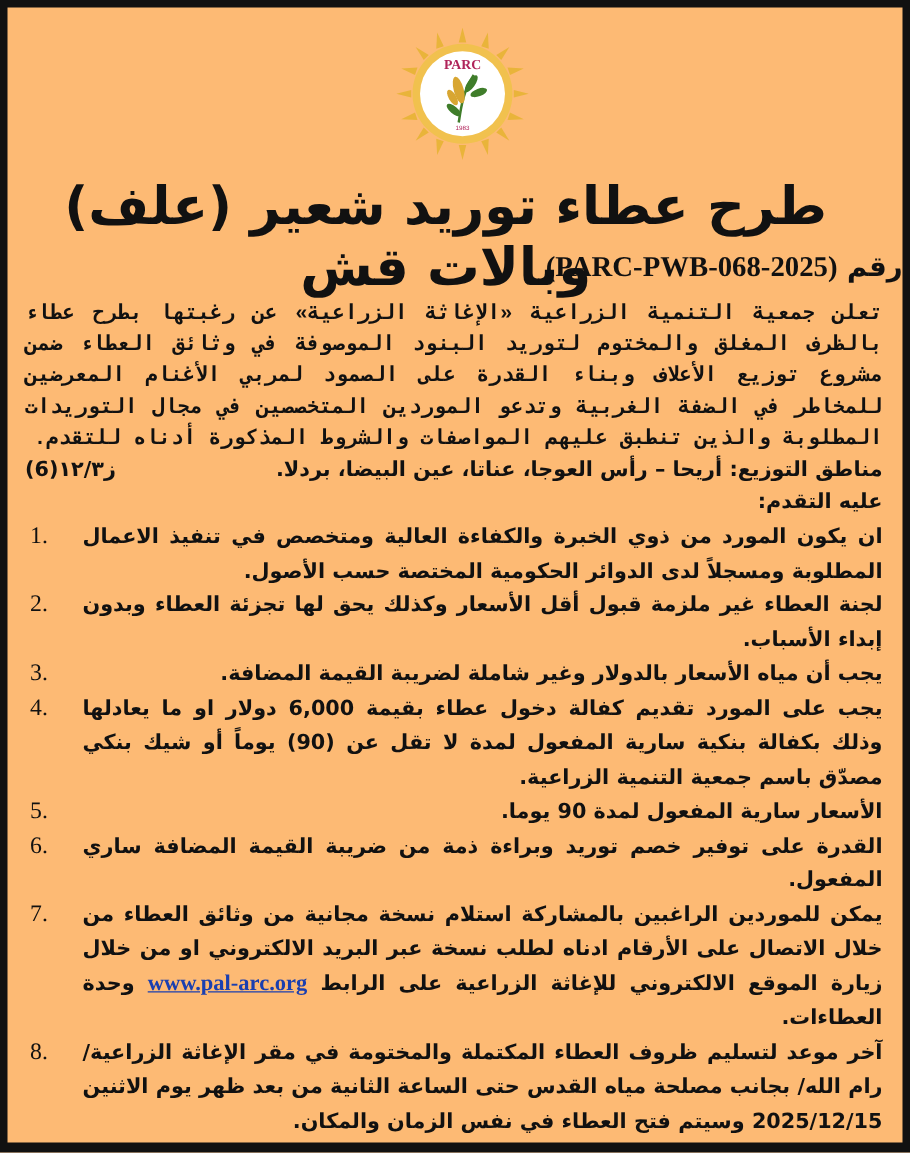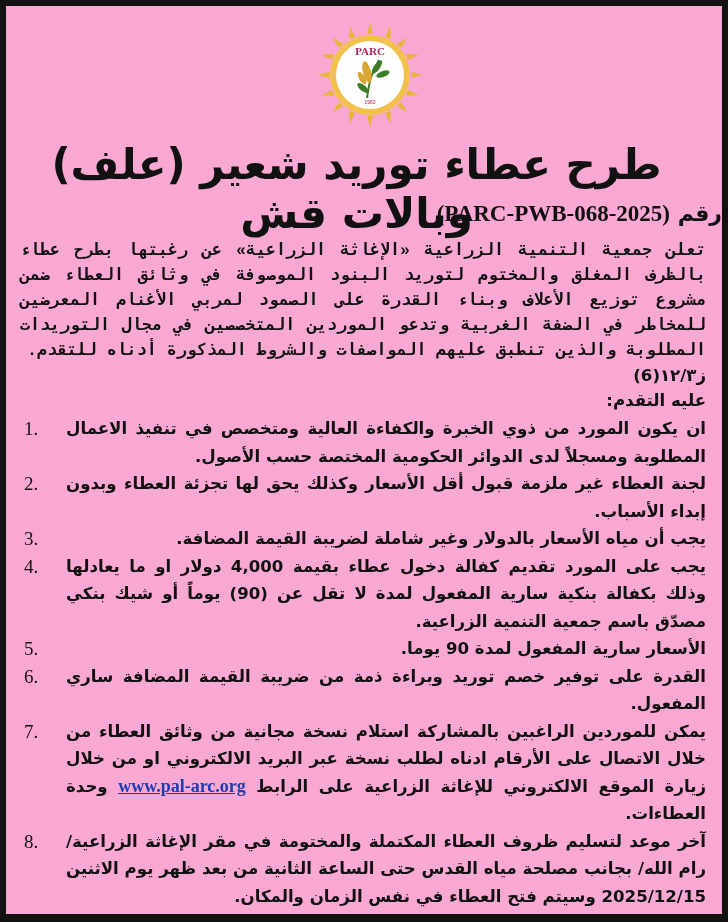--- a/index.html
+++ b/index.html
@@ -1,20 +1,20 @@
 <!DOCTYPE html>
 <html><head>
   <meta charset="utf-8">
   <style>
     * { box-sizing: border-box; margin: 0; padding: 0; }
     html, body { width: 728px; height: 922px; background: #ffffff; }
     body { font-family: "DejaVu Sans", "Liberation Sans", sans-serif; color: #111; }
     .frame {
       position: absolute; left: 0; top: 0; width: 728px; height: 922px;
-      border: 6px solid #111; border-bottom-width: 8px; background: #f9a8d4;
+      border: 6px solid #111; border-bottom-width: 8px; background: #fdba74;
       overflow: hidden;
     }
     .logo-wrap { position: absolute; left: 311px; top: 16px; width: 106px; height: 106px; }
     .title {
       position: absolute; left: 0; right: 15px; top: 134px; text-align: center;
       font-size: 42px; font-weight: bold; direction: rtl; letter-spacing: 0px;
     }
     .ref {
       position: absolute; left: 0; right: 0; top: 195px; text-align: right;
       font-size: 22px; font-weight: bold; direction: rtl;
@@ -81,41 +81,42 @@
 
   <div class="ref">
     <span>رقم</span>
     <span class="code ltr">(PARC-PWB-068-2025)</span>
   </div>
 
   <div class="body">
     <p class="intro">تعلن جمعية التنمية الزراعية «الإغاثة الزراعية» عن رغبتها بطرح عطاء بالظرف المغلق والمختوم لتوريد البنود الموصوفة في وثائق العطاء ضمن مشروع توزيع الأعلاف وبناء القدرة على الصمود لمربي الأغنام المعرضين للمخاطر في الضفة الغربية وتدعو الموردين المتخصصين في مجال التوريدات المطلوبة والذين تنطبق عليهم المواصفات والشروط المذكورة أدناه للتقدم.</p>
 
     <div class="row-regions">
+      <span>مناطق التوزيع: أريحا – رأس العوجا، عناتا، عين البيضا، بردلا.</span>
       <span class="ref-code2">ز١٢/٣(6)</span>
     </div>
 
     <div class="heading">عليه التقدم:</div>
 
     <ol class="conditions">
       <li>
         <span class="num">1.</span>
         <span class="txt">ان يكون المورد من ذوي الخبرة والكفاءة العالية ومتخصص في تنفيذ الاعمال المطلوبة ومسجلاً لدى الدوائر الحكومية المختصة حسب الأصول.</span>
       </li>
       <li>
         <span class="num">2.</span>
         <span class="txt">لجنة العطاء غير ملزمة قبول أقل الأسعار وكذلك يحق لها تجزئة العطاء وبدون إبداء الأسباب.</span>
       </li>
       <li>
         <span class="num">3.</span>
         <span class="txt">يجب أن مياه الأسعار بالدولار وغير شاملة لضريبة القيمة المضافة.</span>
       </li>
       <li>
         <span class="num">4.</span>
-        <span class="txt">يجب على المورد تقديم كفالة دخول عطاء بقيمة 4,000 دولار او ما يعادلها وذلك بكفالة بنكية سارية المفعول لمدة لا تقل عن (90) يوماً أو شيك بنكي مصدّق باسم جمعية التنمية الزراعية.</span>
+        <span class="txt">يجب على المورد تقديم كفالة دخول عطاء بقيمة 6,000 دولار او ما يعادلها وذلك بكفالة بنكية سارية المفعول لمدة لا تقل عن (90) يوماً أو شيك بنكي مصدّق باسم جمعية التنمية الزراعية.</span>
       </li>
       <li>
         <span class="num">5.</span>
         <span class="txt">الأسعار سارية المفعول لمدة 90 يوما.</span>
       </li>
       <li>
         <span class="num">6.</span>
         <span class="txt">القدرة على توفير خصم توريد وبراءة ذمة من ضريبة القيمة المضافة ساري المفعول.</span>
       </li>
       <li>

